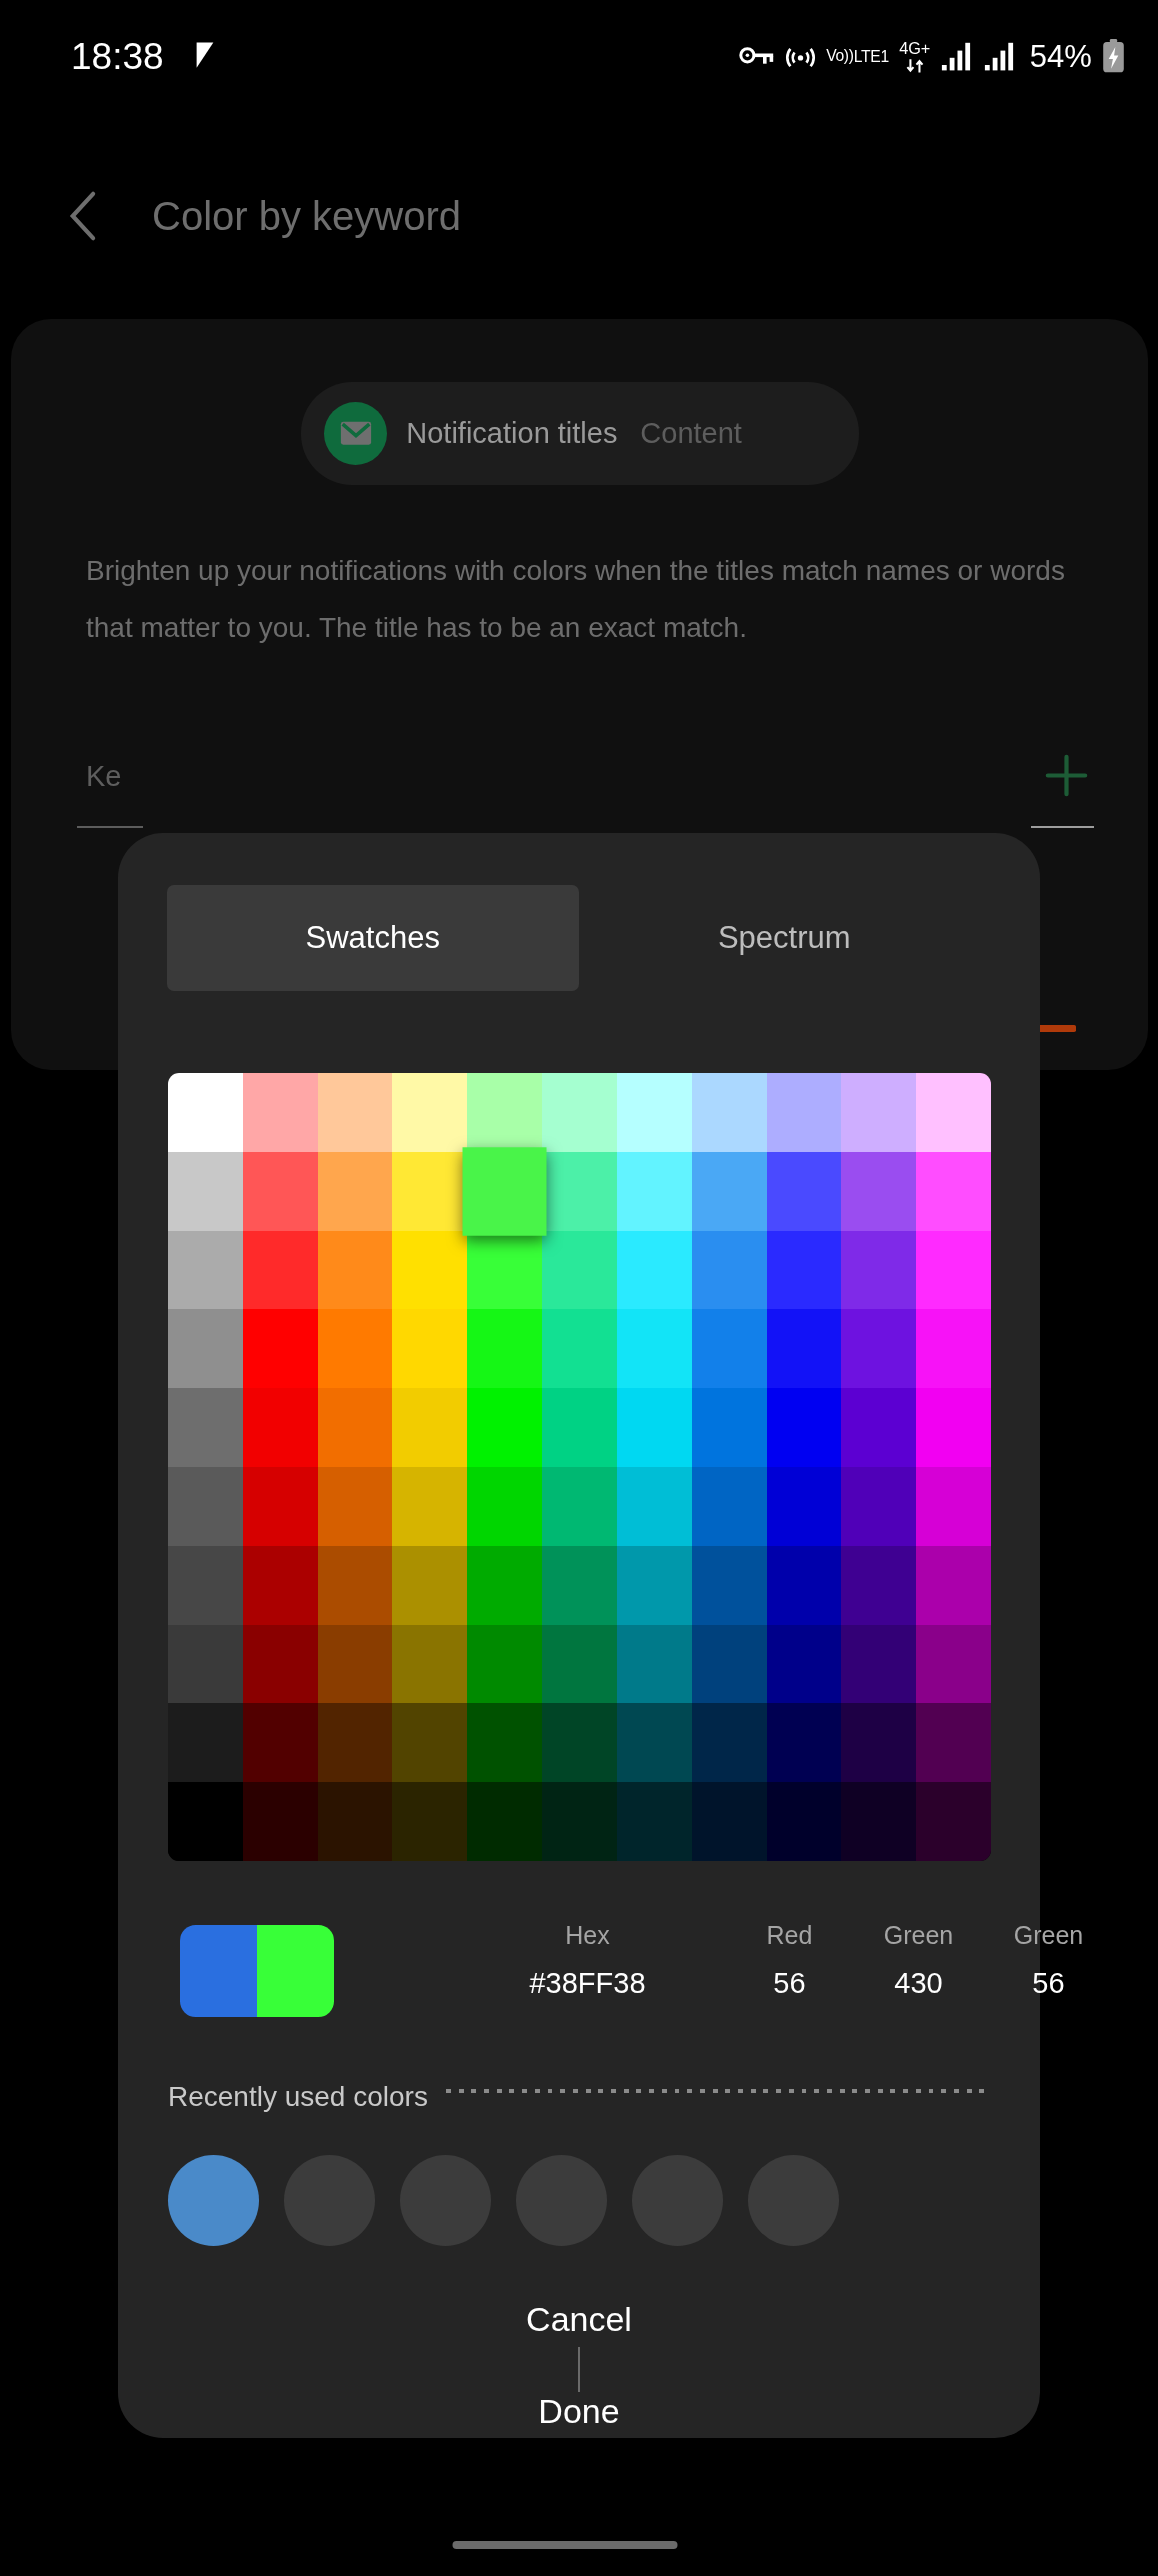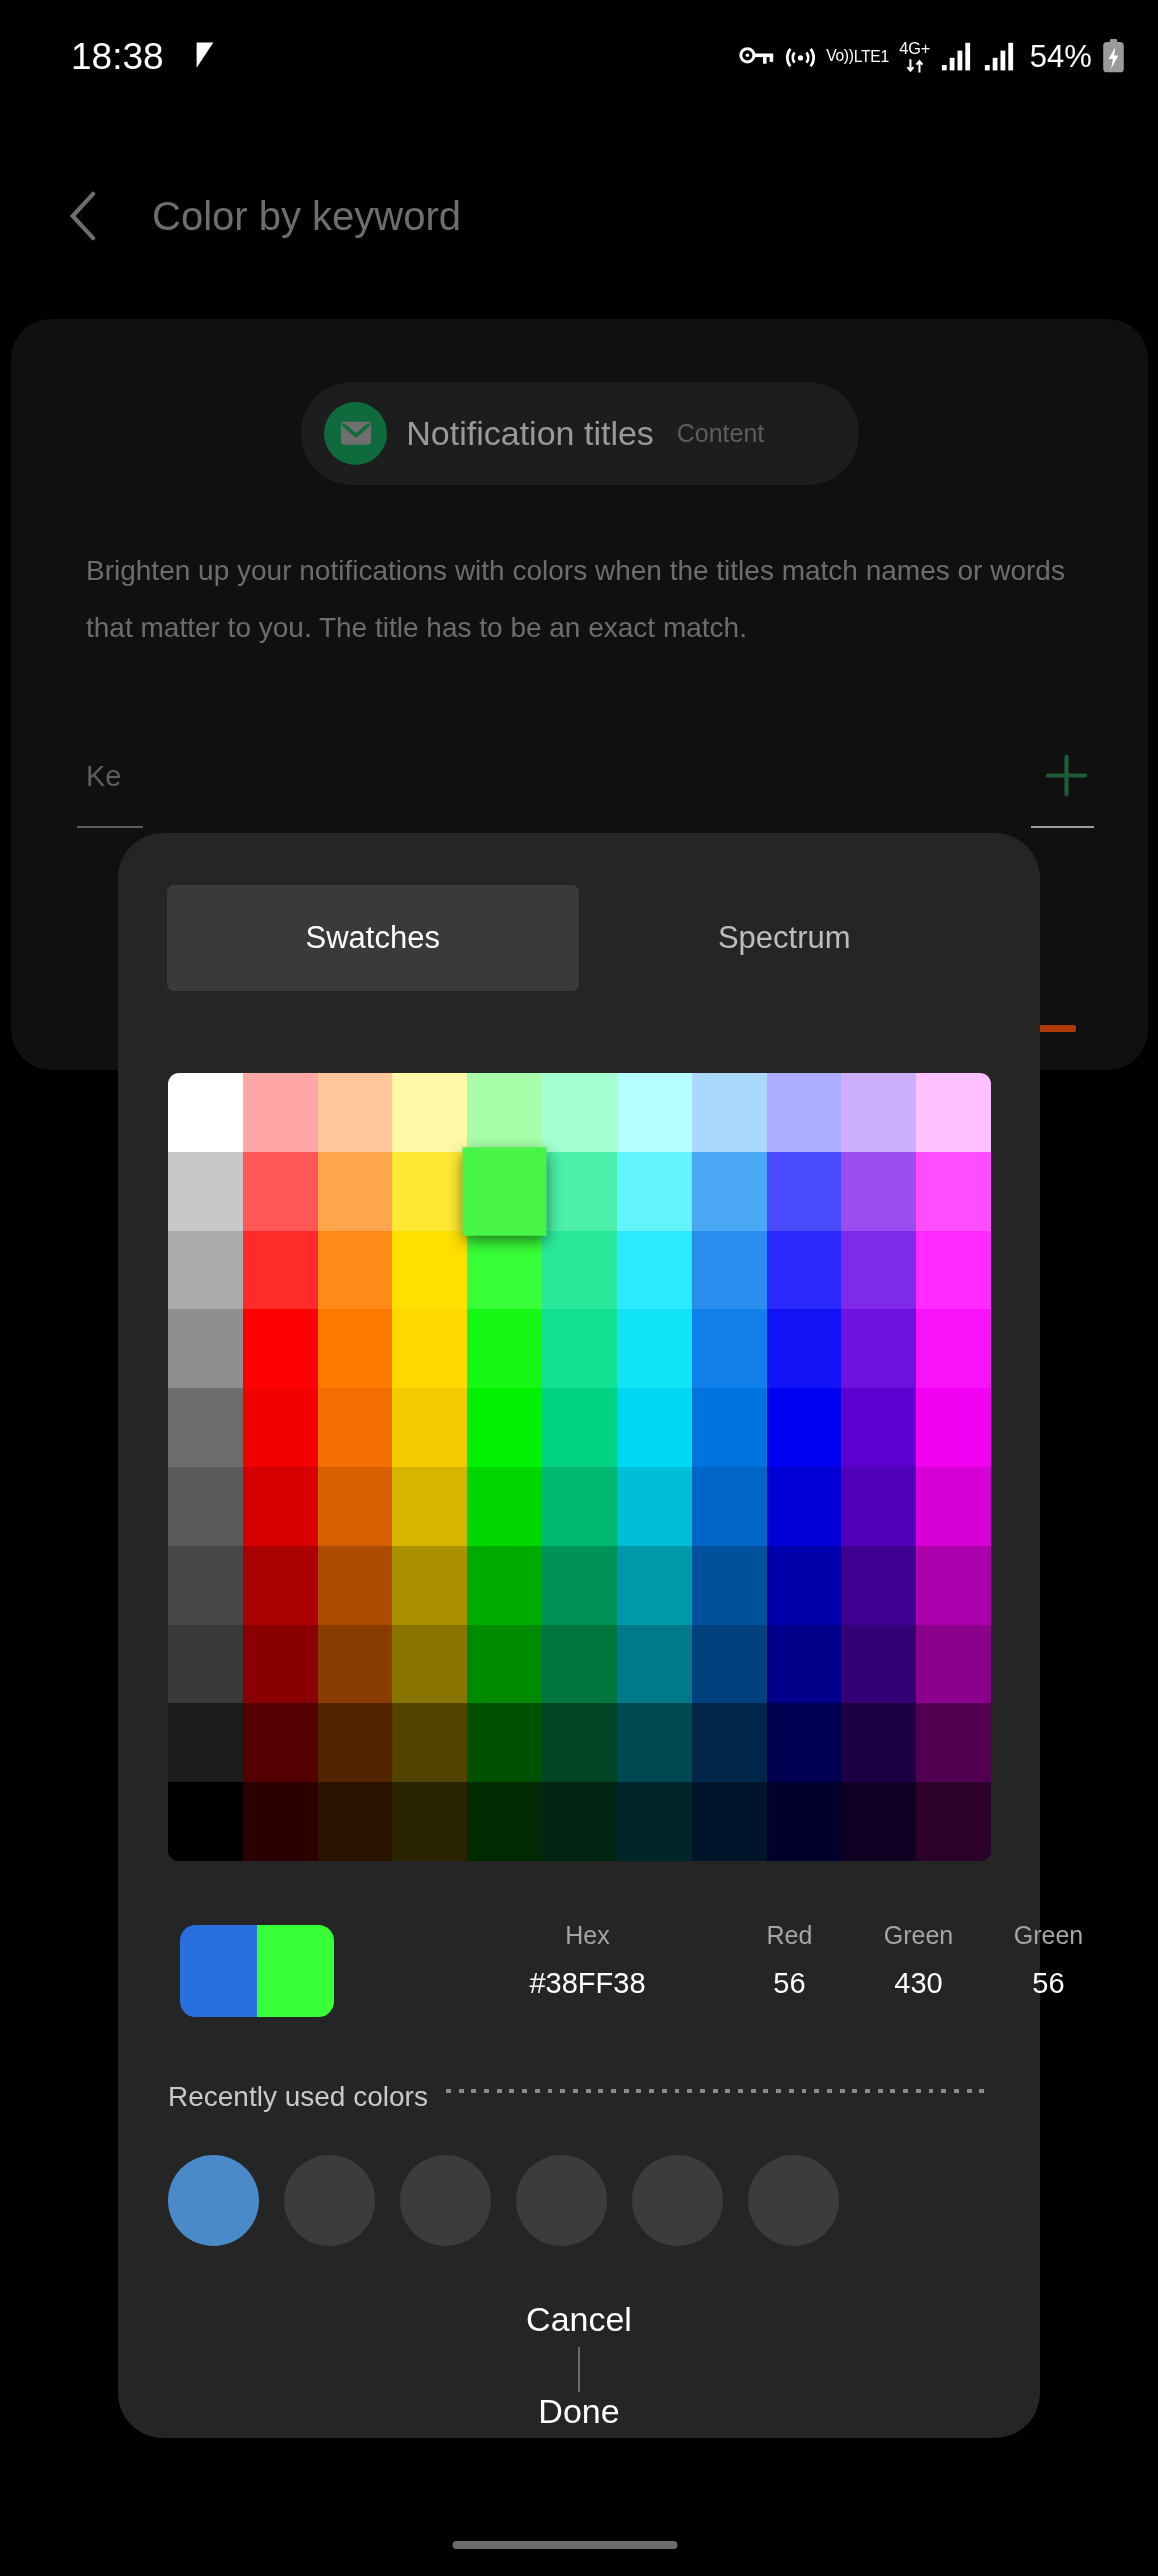--- a/index.html
+++ b/index.html
@@ -114,26 +114,26 @@
   #mail-badge {
     width: 63px; height: 63px;
     border-radius: 50%;
     background: #0f6b3d;
     display: flex;
     align-items: center;
     justify-content: center;
     flex: 0 0 auto;
   }
   #seg-titles {
-    font-size: 34px;
+    font-size: 29px;
     color: #9a9a9a;
     white-space: nowrap;
   }
   #seg-content {
-    font-size: 25px;
+    font-size: 29px;
     color: #5d5d5d;
     white-space: nowrap;
     margin-left: 3.6px;
   }
 
   #card-description {
     position: absolute;
     left: 75px; top: 223px;
     width: 1014px;
     font-size: 28px;

